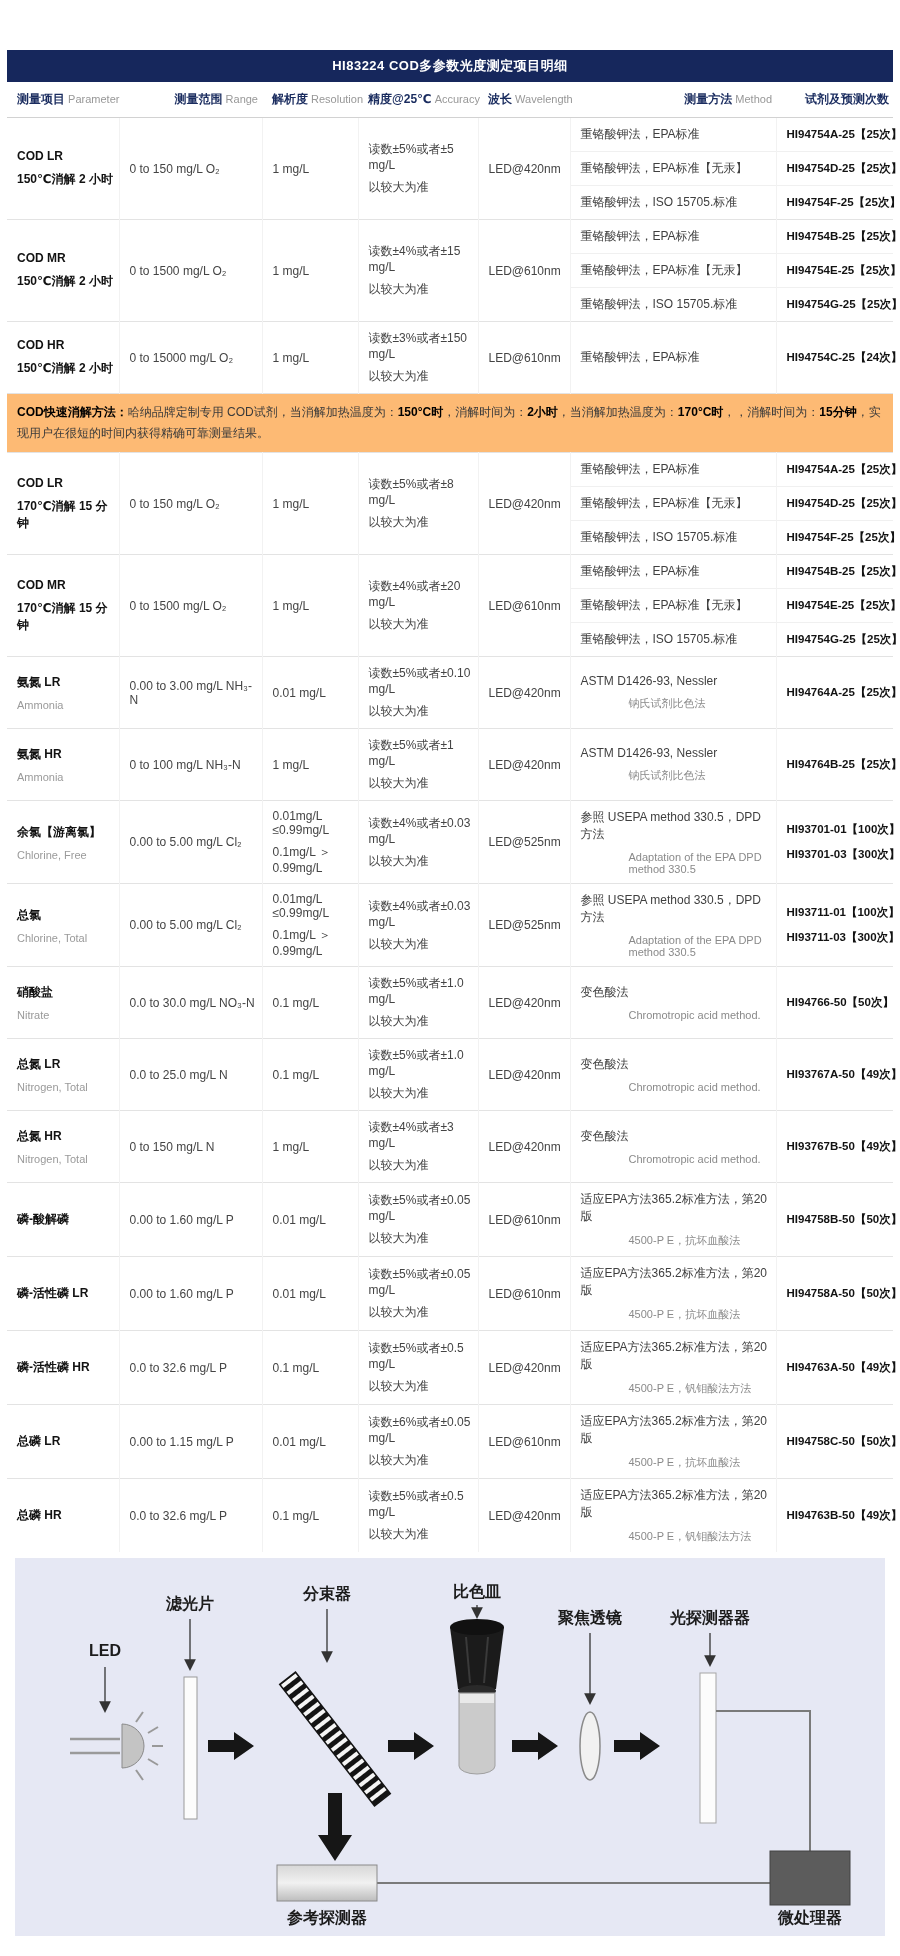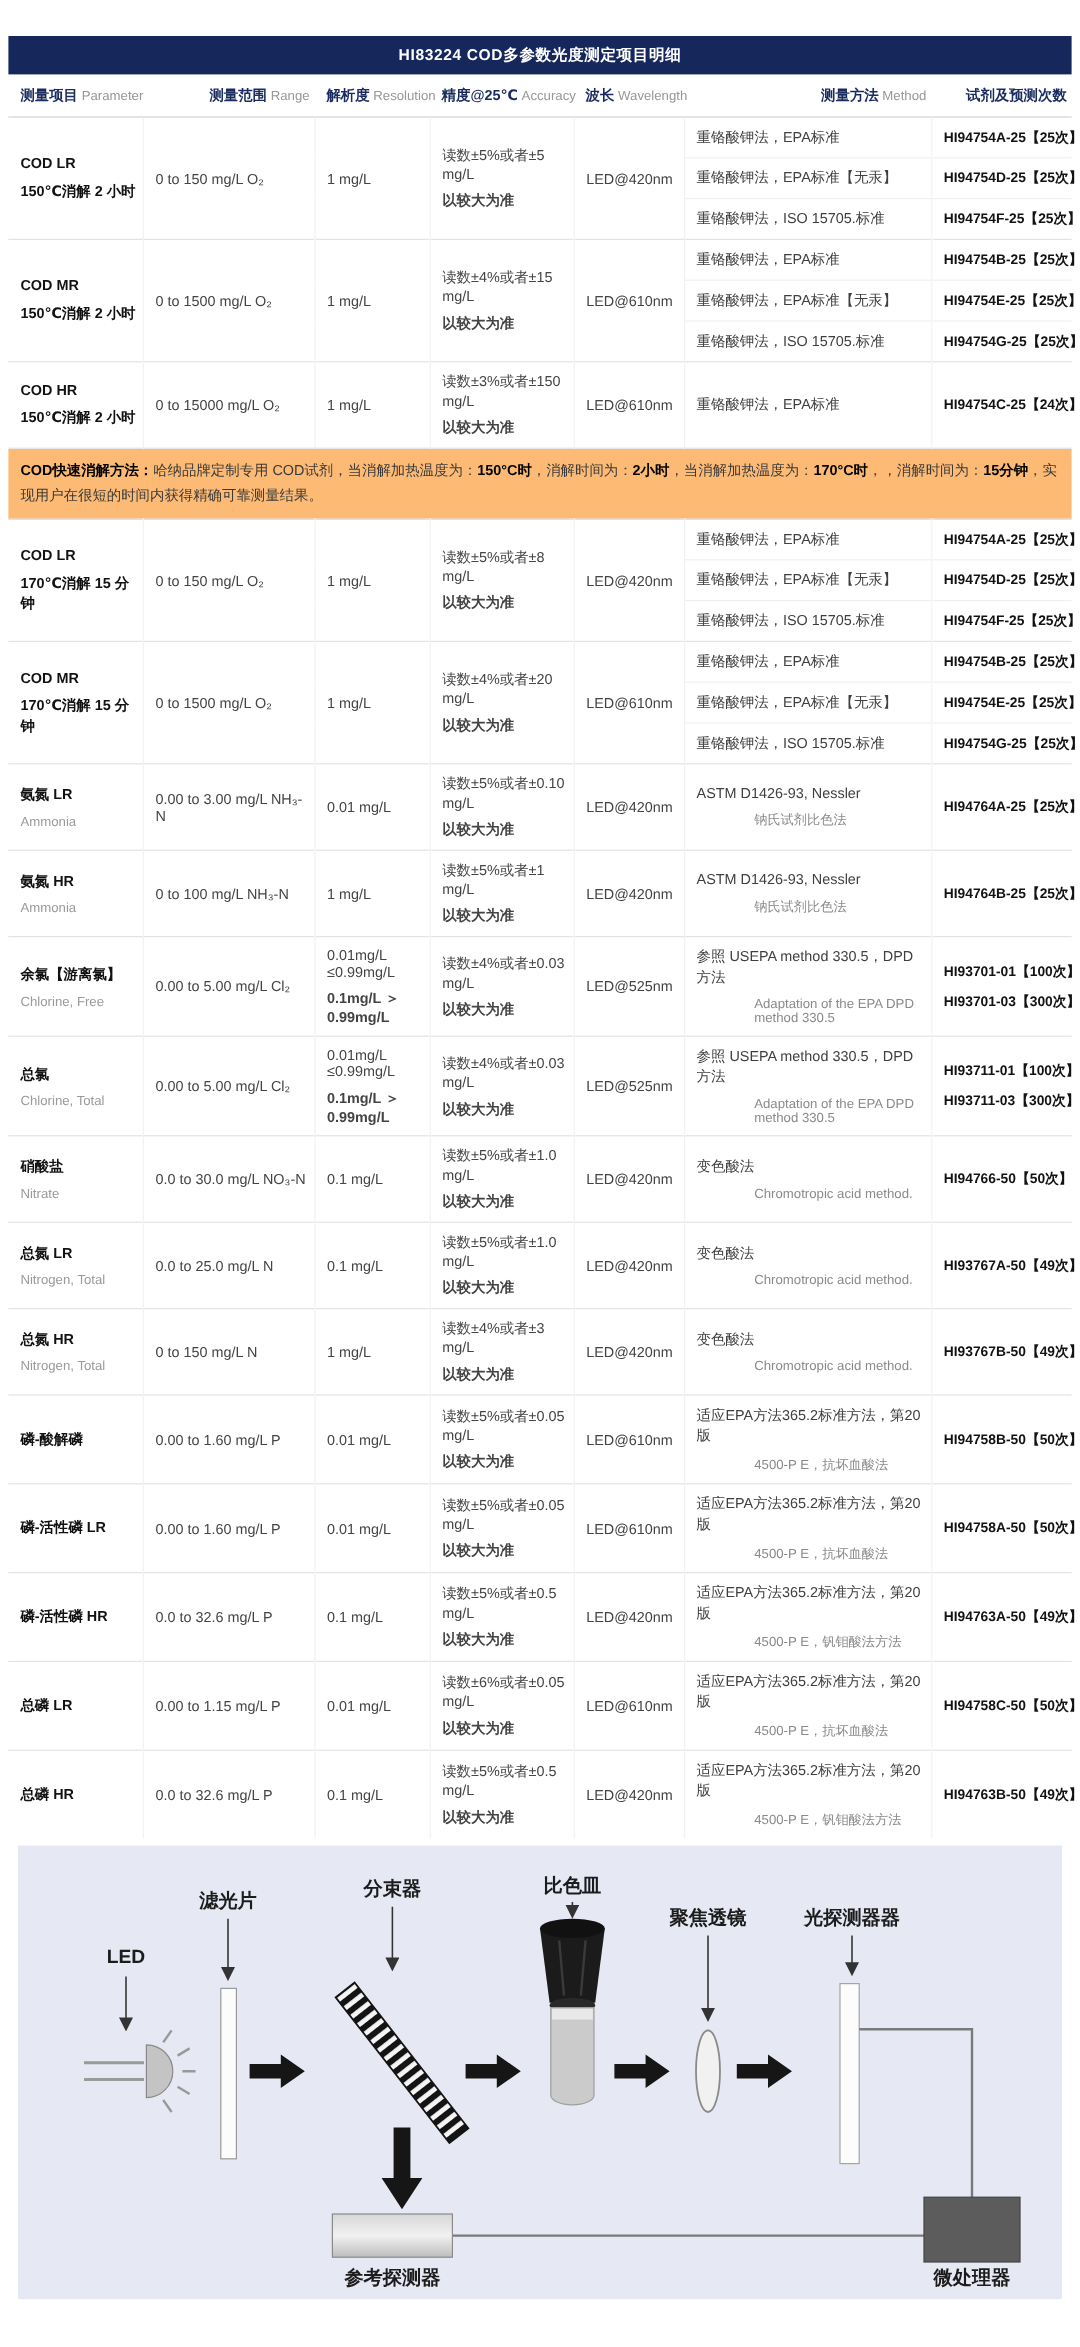--- a/index.html
+++ b/index.html
@@ -1,29 +1,29 @@
 <!DOCTYPE html>
 <html><head>
 <meta charset="utf-8">
 <style>
   html,body{margin:0;padding:0;background:#fff;}
   body{width:900px;min-height:1956px;font-family:"Liberation Sans","DejaVu Sans",sans-serif;}
   .wrap{padding:30px 7px 0;}
-  .banner{background:#16275c;color:#fff;text-align:center;font-weight:bold;font-size:13px;padding:7px 0;letter-spacing:.5px;}
+  .banner{background:#16275c;color:#fff;text-align:center;font-weight:bold;font-size:13px;padding:7px 0;letter-spacing:.5px;margin-top:20px;}
   table{width:886px;border-collapse:collapse;table-layout:fixed;}
   th{padding:9px 4px 9px 10px;text-align:right;border-bottom:1px solid #d2d2d2;font-size:12px;vertical-align:middle;white-space:nowrap;}
   th .zh{color:#1a2c5f;font-weight:bold;}
   th .en{color:#979797;font-weight:normal;font-size:11px;}
   td{font-size:12px;color:#444;padding:8px 4px 8px 10px;vertical-align:middle;border-top:1px solid #e3e3e3;border-right:1px solid #f2f2f2;}
   td:last-child{border-right:none;}
   td.lt{border-top:1px solid #f0f0f0;}
   .p1{font-weight:bold;color:#121212;font-size:12px;}
   .p2{font-weight:bold;color:#121212;margin-top:8px;}
   .pen{color:#9a9a9a;font-size:11px;margin-top:8px;}
-  .ln+.ln{margin-top:7px;font-weight:bold;}
+  .ln+.ln{margin-top:7px;}
   .m1{color:#3f3f3f;}
   .m2{color:#8a8a8a;font-size:11px;margin-top:8px;margin-left:48px;}
   .rg{font-weight:bold;color:#121212;font-size:11.5px;white-space:nowrap;}
   .rg+.rg{margin-top:10px;}
   tr.note-row td{background:#fdba74;color:#3a3a3a;font-size:12px;line-height:21px;padding:8px 10px;border-right:none;margin-top:35px;}
   tr.note-row .b{font-weight:bold;color:#000;}
   .banner2{margin-top:0;}
   .diagram{margin:6px 8px 0;background:#e6e8f4;height:378px;}
   .diagram svg{display:block;margin:0 auto;}
   .features{display:flex;padding:12px 6px 0;}

